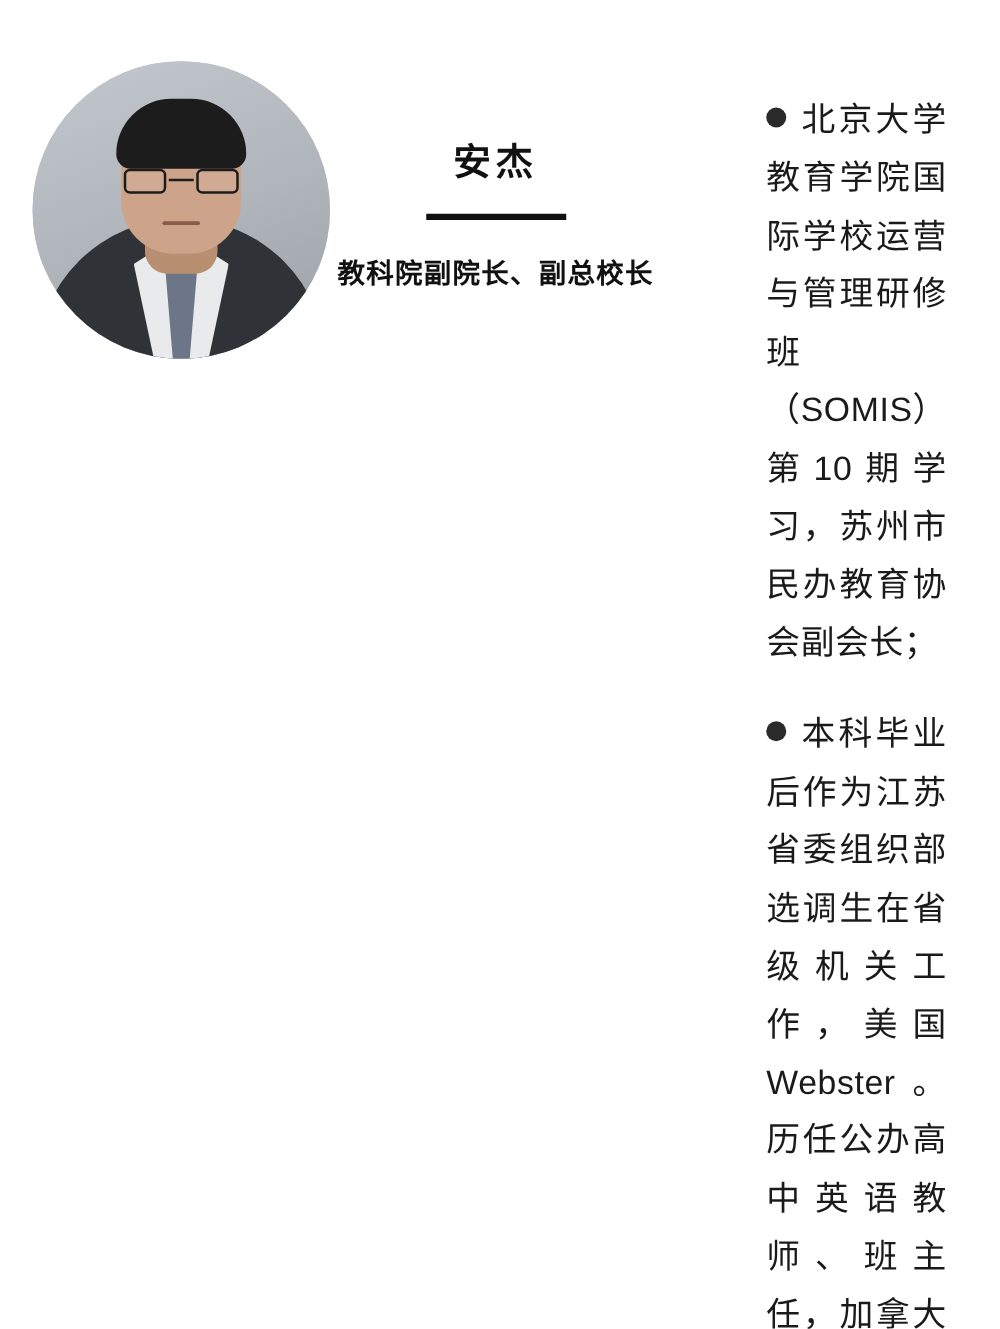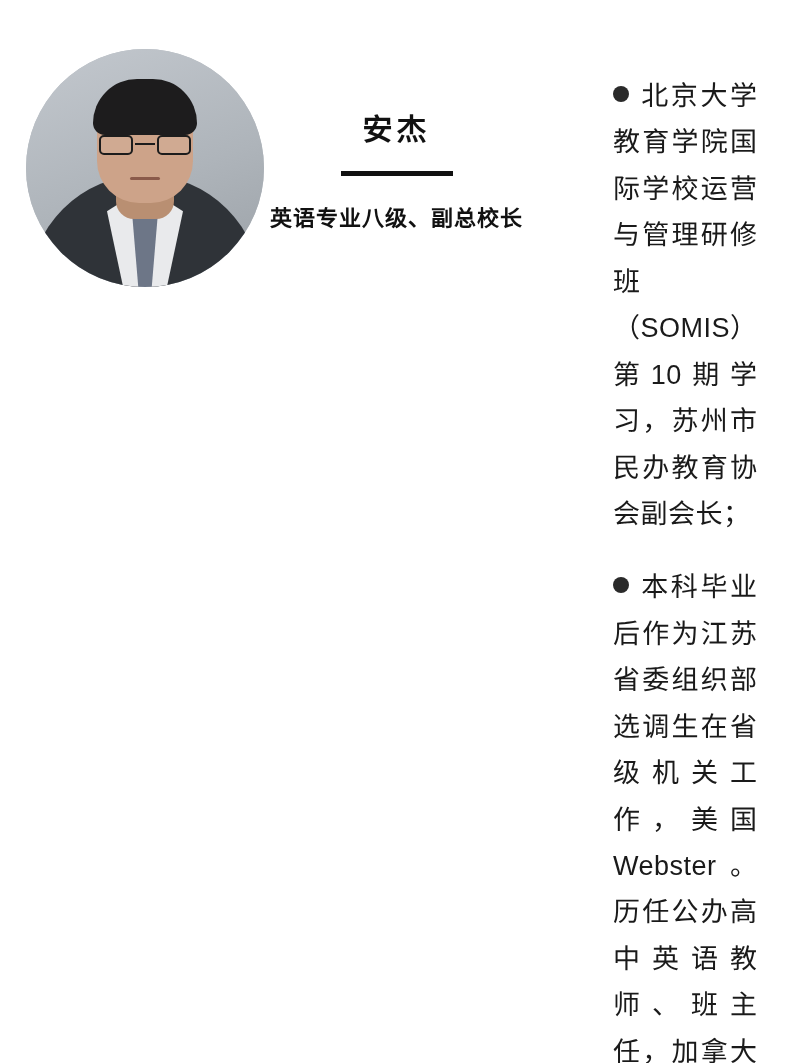--- a/index.html
+++ b/index.html
@@ -238,21 +238,21 @@
           <div class="bridge"></div>
           <div class="lens right"></div>
         </div>
         <div class="mouth"></div>
       </div>
     </div>
 
     <div class="name-block">
       <div class="person-name">安杰</div>
       <div class="divider"></div>
-      <div class="person-title">英语专业八级、副总校长</div>
+      <div class="person-title">教科院副院长、副总校长</div>
     </div>
 
   </div>
 
   <div class="bio">
 
 
     <p class="bullet-item">
       <span class="bullet-dot"></span><span>北京大学教育学院国际学校运营与管理研修班（SOMIS）第10期学习，苏州市民办教育协会副会长；</span>
     </p>

